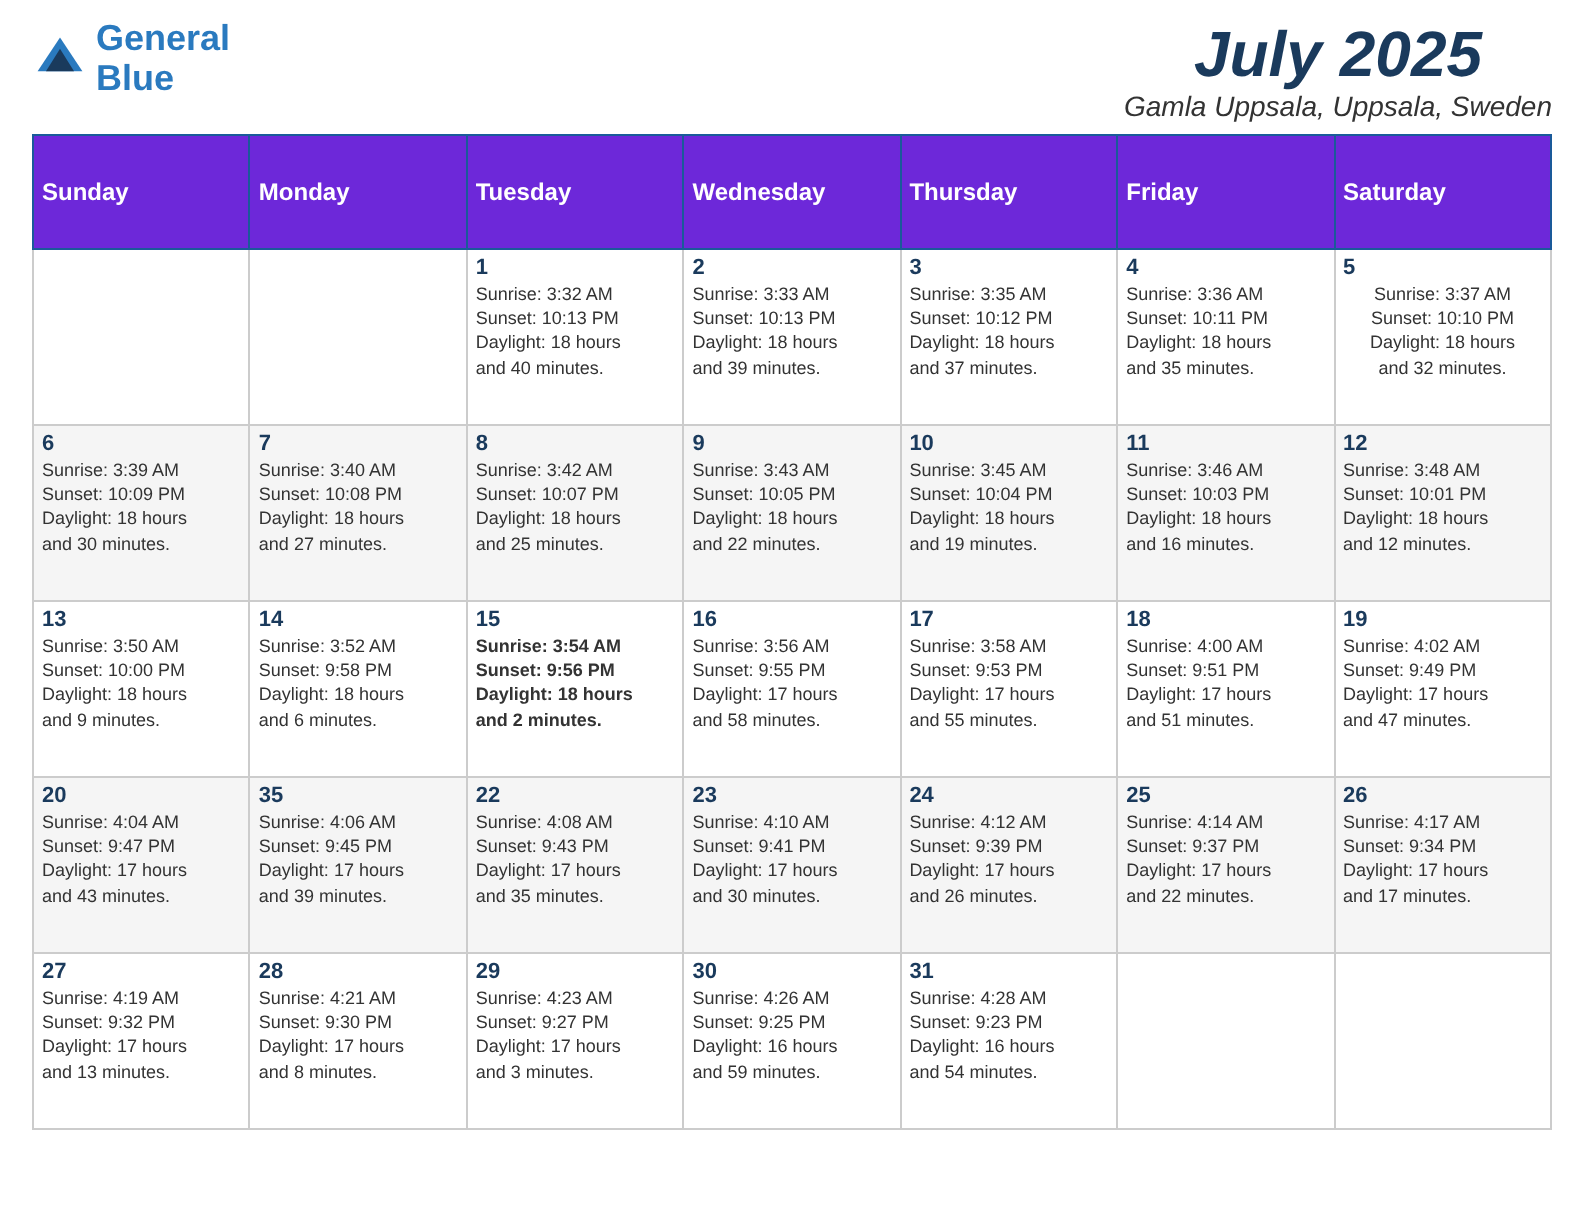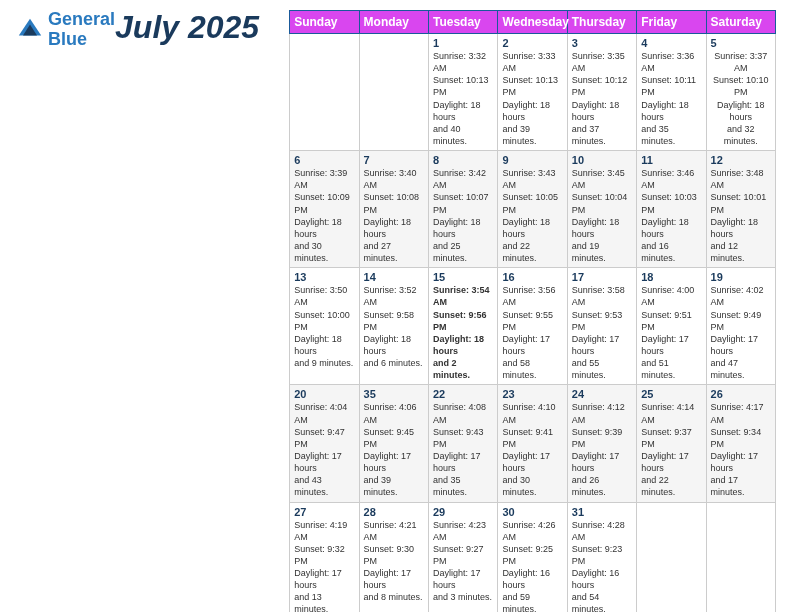--- a/index.html
+++ b/index.html
@@ -8,22 +8,21 @@
       background: #fff;
       width: 792px;
       height: 612px;
       overflow: hidden;
     }
     .page {
       width: 792px;
       height: 520px;
       padding: 10px 16px 10px 16px;
       display: flex;
-      flex-direction: row;
-      gap: 30px;
+      flex-direction: column;
     }
     .header {
       display: flex;
       justify-content: space-between;
       align-items: flex-start;
       margin-bottom: 6px;
     }
     .logo {
       display: flex;
       align-items: center;
@@ -57,25 +56,25 @@
       color: #333;
     }
     .calendar {
       flex: 1;
       border: 1px solid #ccc;
       border-collapse: collapse;
       width: 100%;
       table-layout: fixed;
     }
     .calendar th {
-      background-color: #d946ef;
+      background-color: #6d28d9;
       color: #fff;
       font-size: 12px;
       font-weight: bold;
-      padding: 4px 4px;
+      padding: 21px 4px;
       text-align: left;
       border: 1px solid #1a5a9a;
     }
     .calendar td {
       vertical-align: top;
       border: 1px solid #ccc;
       padding: 3px 4px;
       font-size: 9.5px;
       color: #333;
       background: #fff;
@@ -110,20 +109,21 @@
         <polygon points="20,4 36,28 4,28" fill="#2a7abf"></polygon>
         <polygon points="20,12 30,28 10,28" fill="#1a3a5c"></polygon>
       </svg>
       <div class="logo-text">
         <div><span>General</span></div>
         <div><span style="color:#2a7abf">Blue</span></div>
       </div>
     </div>
     <div class="title-block">
       <div class="main-title">July 2025</div>
+      <div class="sub-title">Gamla Uppsala, Uppsala, Sweden</div>
     </div>
   </div>
 
   <table class="calendar">
     <thead>
       <tr>
       <th>Sunday</th>
           <th>Monday</th>
           <th>Tuesday</th>
           <th>Wednesday</th>

